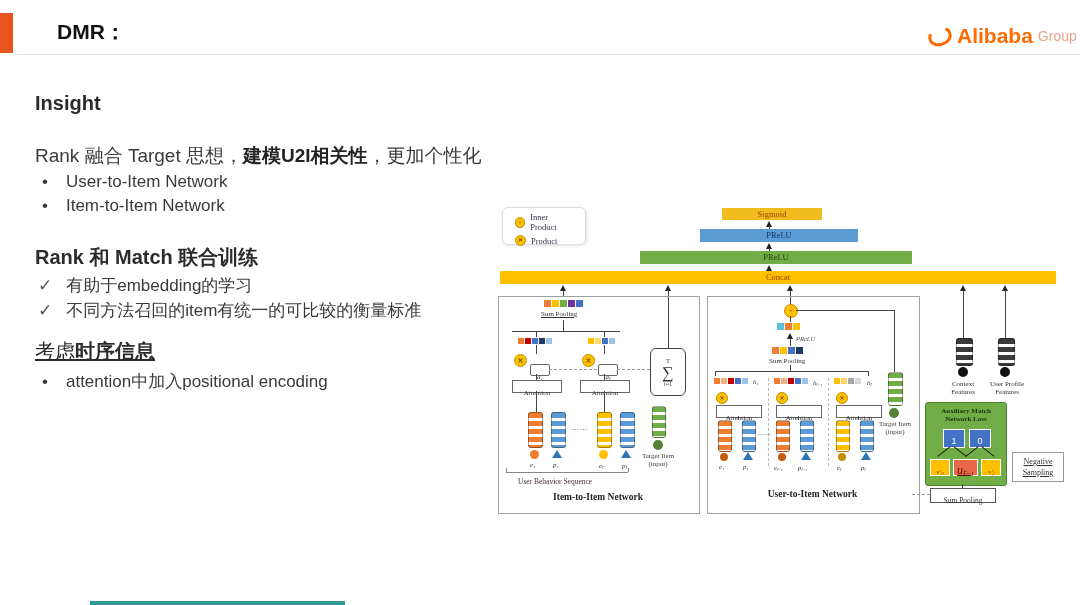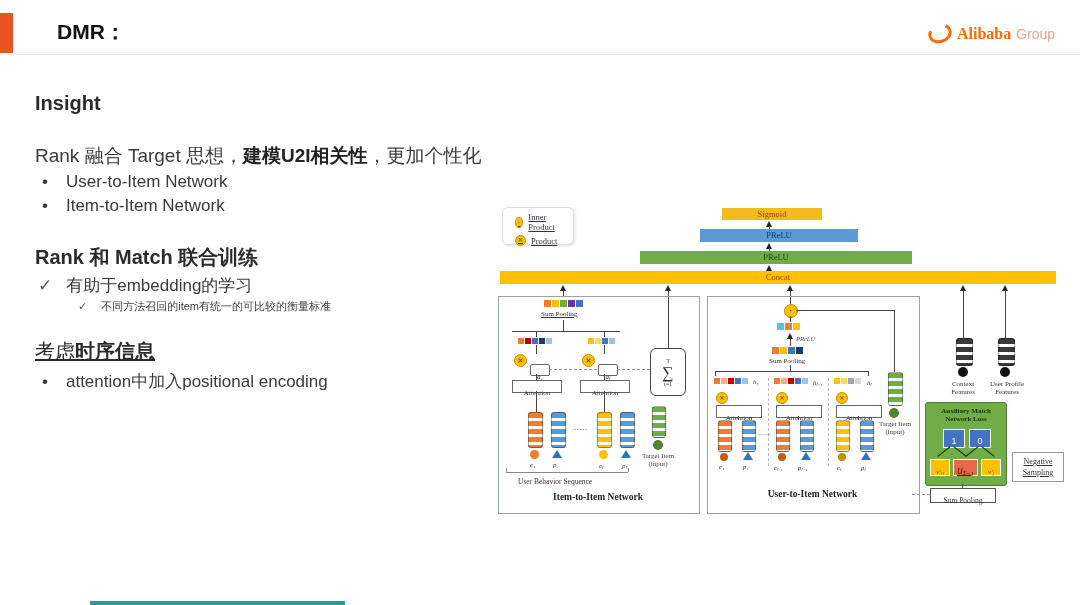--- a/index.html
+++ b/index.html
@@ -37,21 +37,21 @@
 <body>
 
 <div class="slide">
 
   <div class="abs" style="left:0;top:13px;width:13px;height:40px;background:#e8541e;"></div>
   <div class="abs" style="left:57px;top:18px;display:flex;align-items:baseline;gap:9px;">
     <span style="font-size:21px;font-weight:bold;color:#111;">DMR：</span>
   </div>
   <div class="abs" style="left:928px;top:24px;display:flex;align-items:center;gap:5px;">
     <span style="display:inline-block;width:18px;height:13px;border:3px solid #ff6a00;border-radius:50%;border-top-color:transparent;transform:rotate(-20deg);"></span>
-    <span style="font-size:16px;font-weight:bold;color:#ff6a00;font-family:Liberation Serif, serif;">Alibaba</span>
+    <span style="font-size:21px;font-weight:bold;color:#ff6a00;">Alibaba</span>
     <span style="font-size:14px;color:#e9a489;">Group</span>
   </div>
   <div class="abs" style="left:16px;top:54px;width:1064px;height:1px;background:#e3e3e3;"></div>
 
   <div class="abs" style="left:35px;top:92px;font-size:20px;font-weight:bold;color:#2b2b2b;">Insight</div>
 
   <div class="abs" style="left:35px;top:143px;font-size:19px;color:#3a3a3a;">
     <span>Rank 融合 Target 思想，</span><span style="font-weight:bold;color:#222;">建模U2I相关性</span><span>，更加个性化</span>
   </div>
 
@@ -60,32 +60,32 @@
   </div>
   <div class="abs" style="left:42px;top:196px;font-size:17px;color:#3a3a3a;">
     <span style="margin-right:18px;">•</span><span>Item-to-Item Network</span>
   </div>
 
   <div class="abs" style="left:35px;top:244px;font-size:20px;font-weight:bold;color:#2b2b2b;">Rank 和 Match 联合训练</div>
 
   <div class="abs" style="left:38px;top:274px;font-size:17px;color:#3a3a3a;">
     <span style="margin-right:14px;color:#555;">✓</span><span>有助于embedding的学习</span>
   </div>
-  <div class="abs" style="left:38px;top:299px;font-size:11px;color:#3a3a3a;margin-left:40px;">
+  <div class="abs" style="left:38px;top:299px;font-size:17px;color:#3a3a3a;">
     <span style="margin-right:14px;color:#555;">✓</span><span>不同方法召回的item有统一的可比较的衡量标准</span>
   </div>
 
   <div class="abs" style="left:35px;top:338px;font-size:20px;color:#2b2b2b;text-decoration:underline;">
     <span>考虑</span><span style="font-weight:bold;">时序信息</span>
   </div>
   <div class="abs" style="left:42px;top:370px;font-size:17px;color:#3a3a3a;">
     <span style="margin-right:18px;">•</span><span>attention中加入positional encoding</span>
   </div>
 
-  <div class="abs" style="left:502px;top:207px;width:72px;height:38px;background:#fff;border:1px solid #ddd;border-radius:6px;box-shadow:1px 1px 3px rgba(0,0,0,.12);padding:4px 12px;box-sizing:border-box;text-decoration:underline;">
+  <div class="abs" style="left:502px;top:207px;width:84px;height:38px;background:#fff;border:1px solid #ddd;border-radius:6px;box-shadow:1px 1px 3px rgba(0,0,0,.12);padding:4px 12px;box-sizing:border-box;">
     <div style="display:flex;align-items:center;gap:5px;margin-bottom:3px;">
       <span class="opc" style="position:static;width:9px;height:9px;font-size:7px;line-height:9px;">·</span>
       <span class="serif" style="font-size:8.5px;color:#334;">Inner Product</span>
     </div>
     <div style="display:flex;align-items:center;gap:5px;">
       <span class="opc" style="position:static;width:9px;height:9px;font-size:6px;line-height:9px;">✕</span>
       <span class="serif" style="font-size:8.5px;color:#334;">Product</span>
     </div>
   </div>
 

